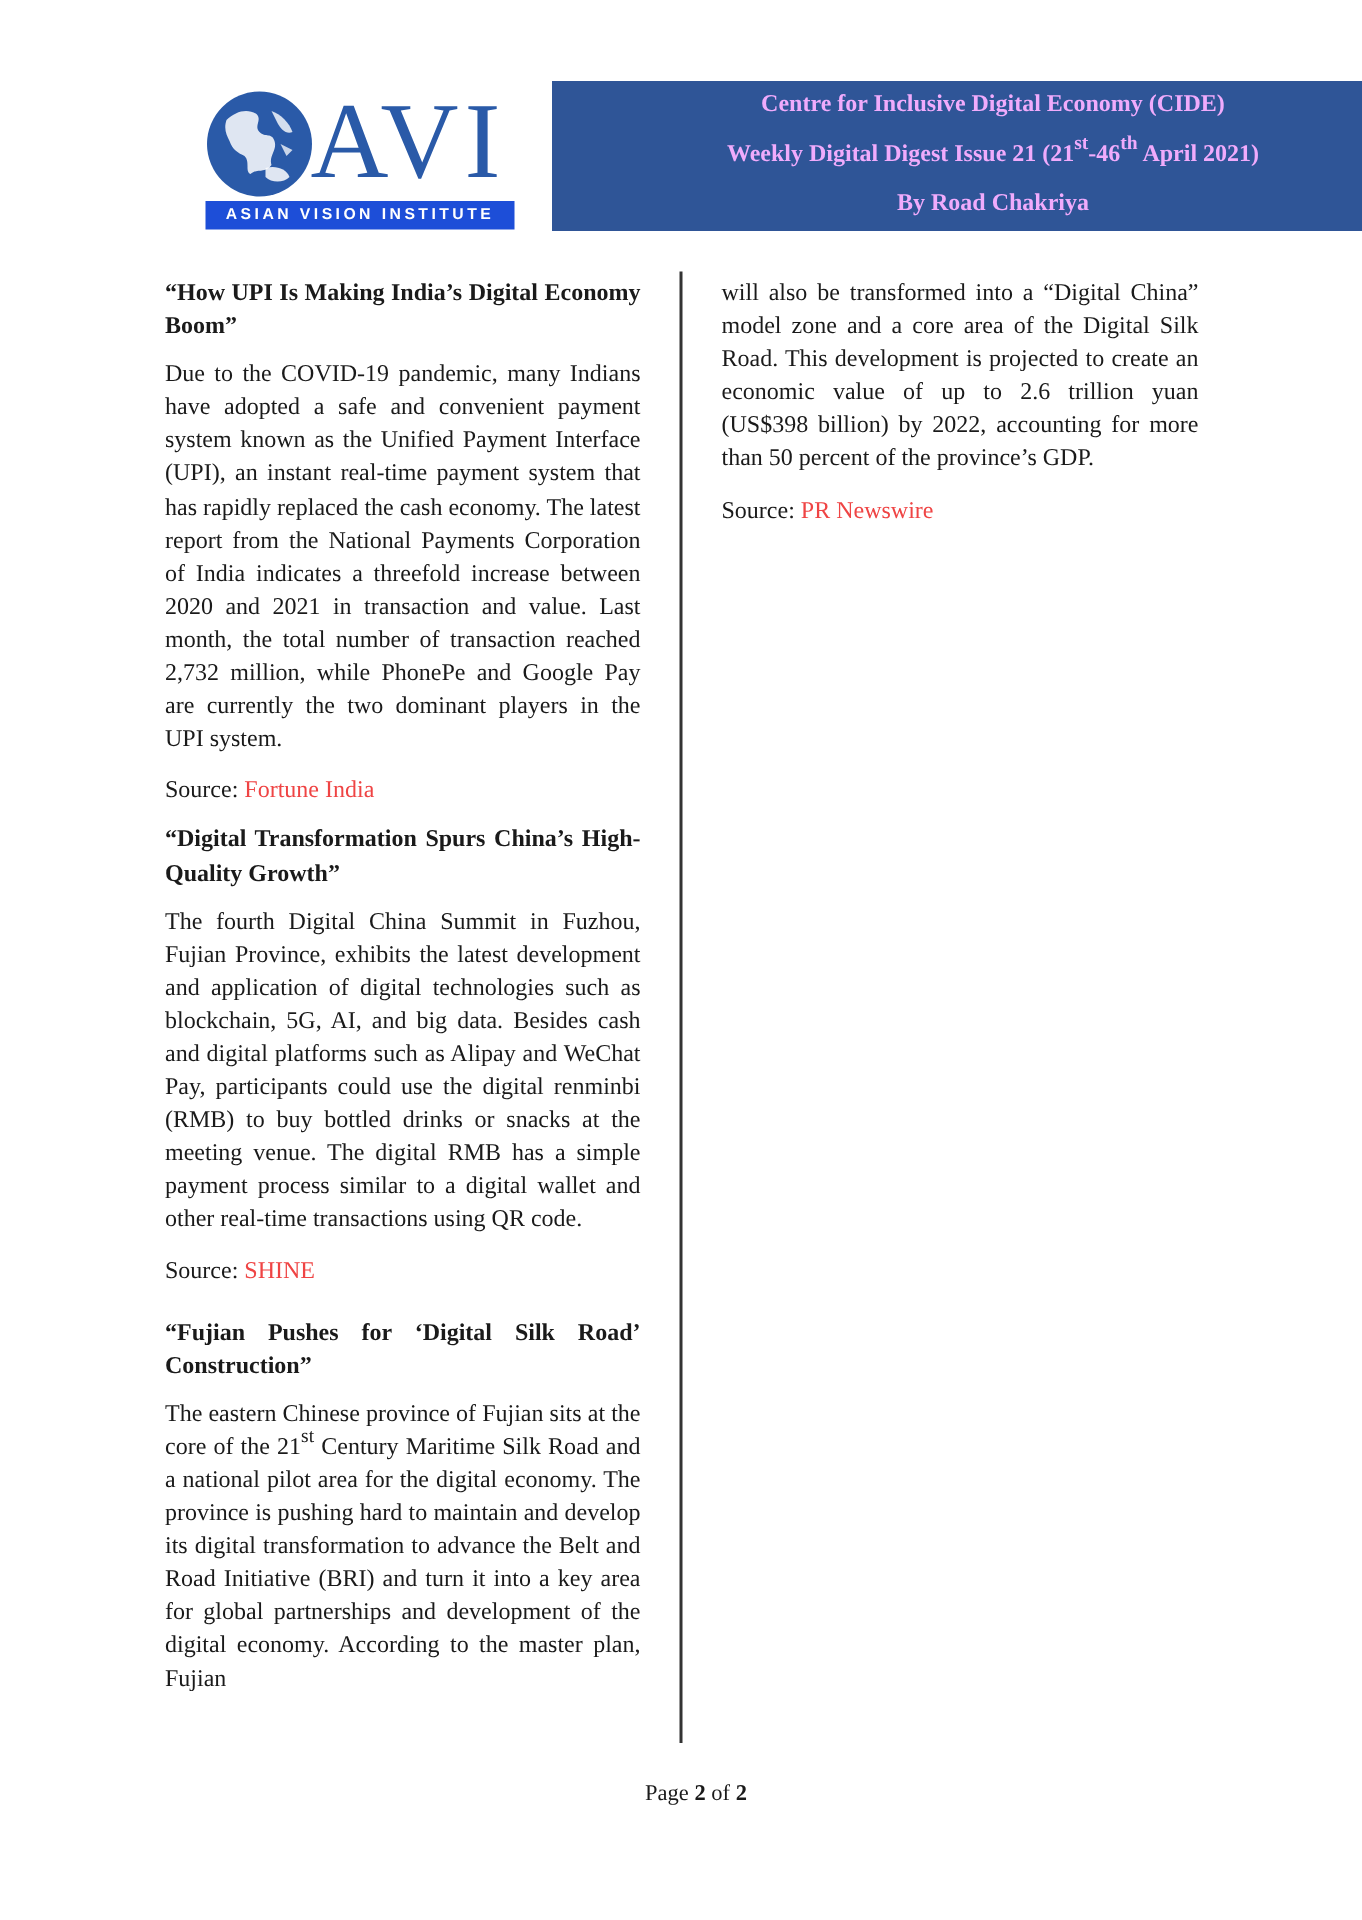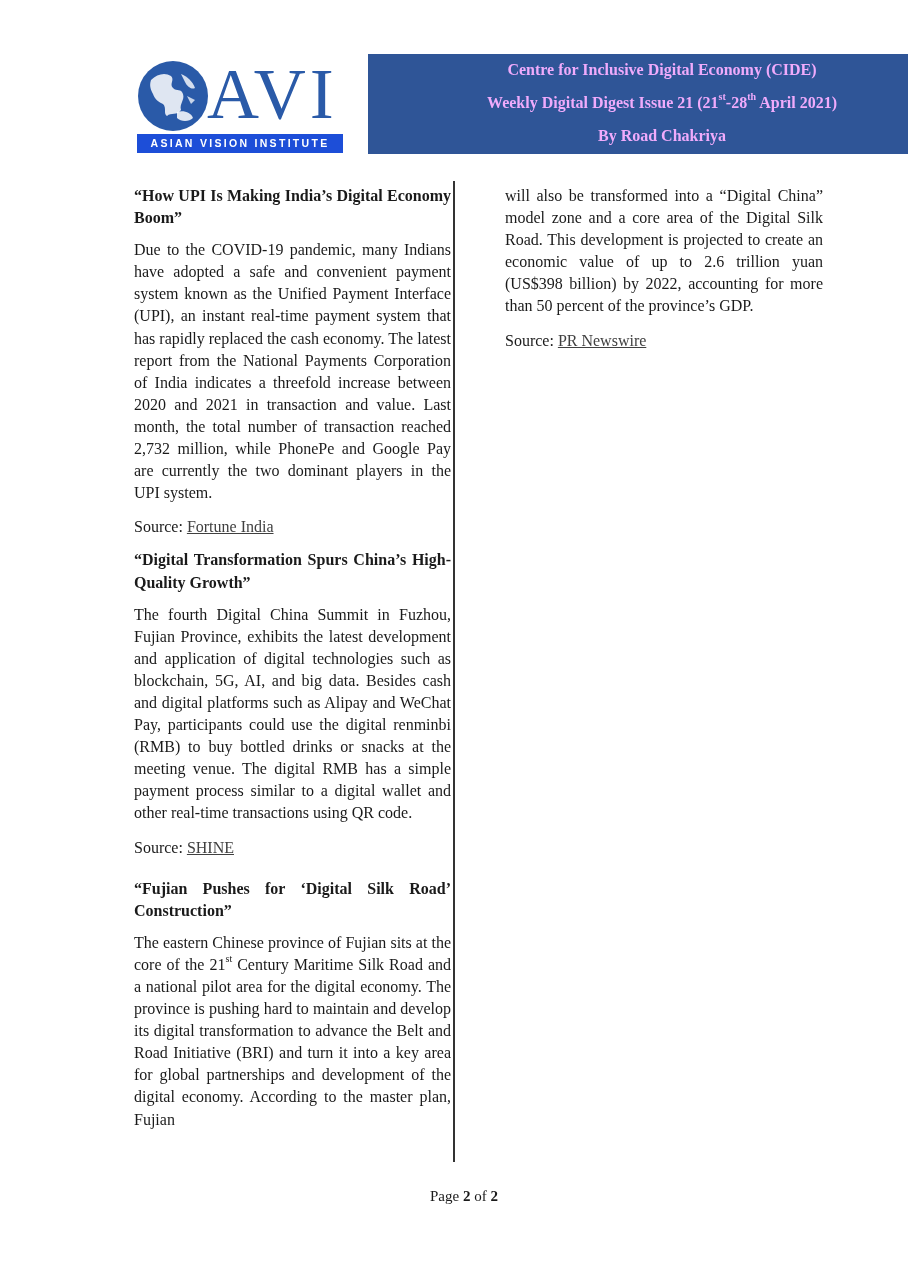--- a/index.html
+++ b/index.html
@@ -8,30 +8,30 @@
     .logo { position: absolute; left: 137px; top: 60px; width: 206px; height: 94px; }
     .globe { position: absolute; left: 0; top: 0; width: 72px; height: 72px; }
     .logo-text { position: absolute; left: 70px; top: -6px; font-family: "Liberation Serif", serif; font-size: 72px; line-height: 80px; color: #2a5aa8; letter-spacing: 4px; text-align: right; }
     .logo-bar { position: absolute; left: 0; top: 74px; width: 206px; height: 19px; background: #1d4ed8; color: #fff; font-family: "Liberation Sans", sans-serif; font-weight: bold; font-size: 10.5px; letter-spacing: 2.3px; text-align: center; line-height: 19px; }
 
     .header-box { position: absolute; left: 368px; top: 54px; width: 588px; height: 100px; background: #2f5597; color: #f0abfc; text-align: center; font-weight: bold; font-size: 16px; }
     .header-line { position: absolute; left: 0; right: 0; }
     .header-line.l1 { top: 7px; }
     .header-line.l2 { top: 40px; }
     .header-line.l3 { top: 73px; }
-    sup { font-size: 10px; line-height: 0; position: relative; top: -2px; vertical-align: super; }
+    sup { font-size: 13px; line-height: 0; position: relative; top: -2px; vertical-align: super; }
 
-    .col { position: absolute; font-size: 16px; line-height: 22.1px; margin-left: 24px; }
+    .col { position: absolute; font-size: 16px; line-height: 22.1px; }
     .col-left { left: 110px; top: 185px; width: 317px; }
     .col-right { left: 481px; top: 185px; width: 318px; }
 
     .title { font-weight: bold; text-align: justify; text-align-last: left; margin: 0 0 10px 0; }
     .para { text-align: justify; text-align-last: left; margin: 0 0 12px 0; }
     .source { margin: 0 0 11px 0; }
-    .link { color: #404040; text-decoration: underline; }
+    .link { color: #ef4444; }
 
     .divider { position: absolute; left: 453px; top: 181px; width: 2px; height: 981px; background: #333; }
 
     .footer { position: absolute; left: 0; right: 0; top: 1188px; text-align: center; font-size: 15px; margin-left: 20px; }
     .footer b { font-weight: bold; }
   </style>
 </head>
 <body>
 
 <div class="logo">
@@ -41,21 +41,21 @@
     <path d="M44 14 C50 16 56 22 58 28 C54 30 50 26 48 22 Z" fill="#ffffff" opacity="0.8"></path>
     <path d="M40 52 C46 50 54 52 56 58 C52 62 44 62 40 58 Z" fill="#ffffff" opacity="0.85"></path>
     <path d="M50 36 L58 40 L54 44 Z" fill="#ffffff" opacity="0.75"></path>
   </svg>
   <div class="logo-text">AVI</div>
   <div class="logo-bar">ASIAN VISION INSTITUTE</div>
 </div>
 
 <div class="header-box">
   <div class="header-line l1">Centre for Inclusive Digital Economy (CIDE)</div>
-  <div class="header-line l2"><span>Weekly Digital Digest Issue 21 (21</span><sup>st</sup><span>-28</span><sup>th</sup><span> April 2021)</span></div>
+  <div class="header-line l2"><span>Weekly Digital Digest Issue 21 (21</span><sup>st</sup><span>-46</span><sup>th</sup><span> April 2021)</span></div>
   <div class="header-line l3">By Road Chakriya</div>
 </div>
 
 <div class="col col-left">
   <div class="title">“How UPI Is Making India’s Digital Economy Boom”</div>
   <div class="para">Due to the COVID-19 pandemic, many Indians have adopted a safe and convenient payment system known as the Unified Payment Interface (UPI), an instant real-time payment system that has rapidly replaced the cash economy. The latest report from the National Payments Corporation of India indicates a threefold increase between 2020 and 2021 in transaction and value. Last month, the total number of transaction reached 2,732 million, while PhonePe and Google Pay are currently the two dominant players in the UPI system.</div>
   <div class="source"><span>Source: </span><a class="link">Fortune India</a></div>
 
   <div class="title">“Digital Transformation Spurs China’s High-Quality Growth”</div>
   <div class="para">The fourth Digital China Summit in Fuzhou, Fujian Province, exhibits the latest development and application of digital technologies such as blockchain, 5G, AI, and big data. Besides cash and digital platforms such as Alipay and WeChat Pay, participants could use the digital renminbi (RMB) to buy bottled drinks or snacks at the meeting venue. The digital RMB has a simple payment process similar to a digital wallet and other real-time transactions using QR code.</div>

